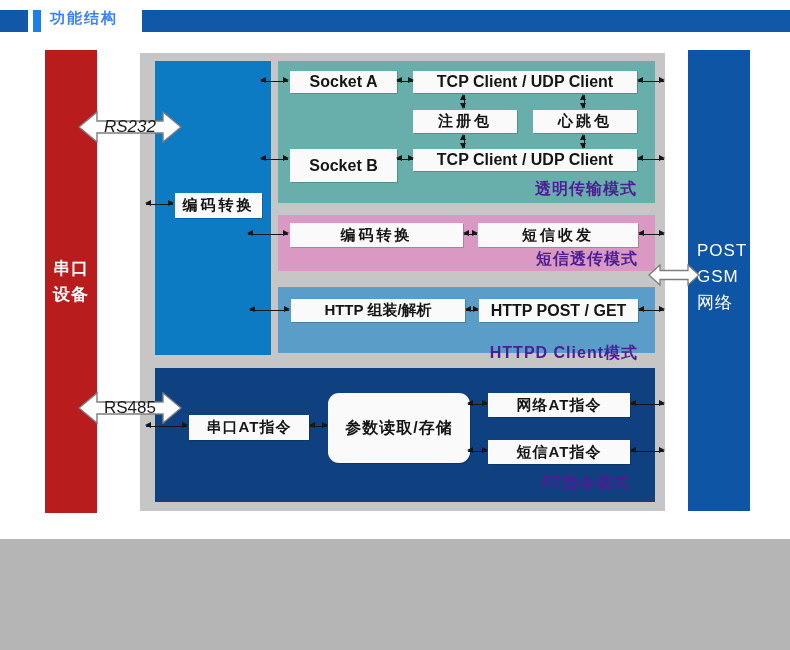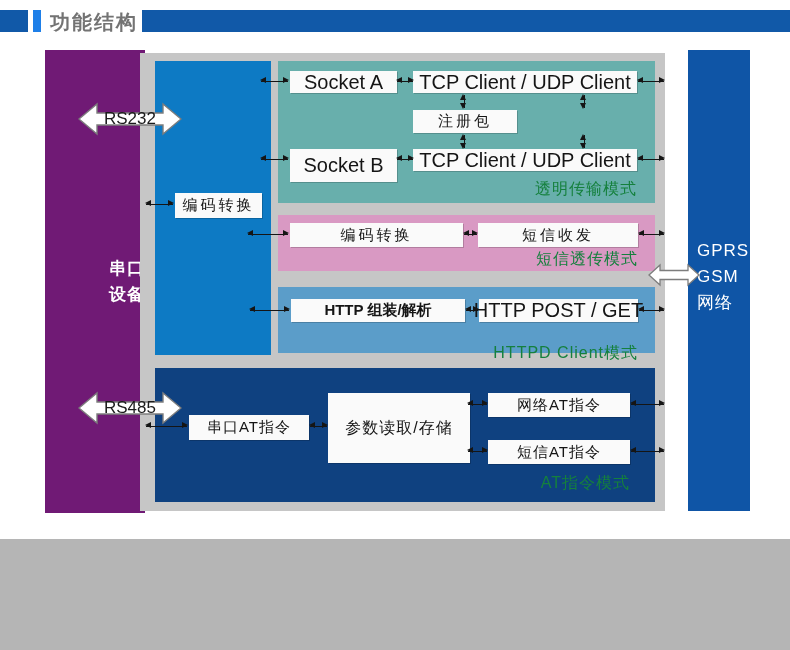--- a/index.html
+++ b/index.html
@@ -2,42 +2,42 @@
 <html><head>
 <meta charset="utf-8">
 <style>
   html,body{margin:0;padding:0;background:#fff;}
   #canvas{position:relative;width:790px;height:650px;background:#ffffff;overflow:hidden;
           font-family:"Liberation Sans","DejaVu Sans",sans-serif;}
   .abs{position:absolute;}
   
   .hdr-square{left:0;top:10px;width:28px;height:22px;background:#1159a8;}
   .hdr-accent{left:33px;top:10px;width:8px;height:22px;background:#1e7fe8;}
-  .hdr-title{left:50px;top:9px;font-size:20px;font-weight:bold;color:#737373;letter-spacing:2px;}
+  .hdr-title{left:50px;top:9px;font-size:15px;font-weight:bold;color:#3b82f6;letter-spacing:2px;}
   .hdr-bar{left:142px;top:10px;width:648px;height:22px;background:#1159a8;}
   
-  .left-bar{left:45px;top:50px;width:68px;height:463px;background:#701a75;padding-left:32px;}
+  .left-bar{left:45px;top:50px;width:52px;height:463px;background:#b91c1c;}
   .right-bar{left:688px;top:50px;width:62px;height:461px;background:#0f55a6;}
   .bar-text{position:absolute;width:100%;color:#fff;font-size:17px;font-weight:bold;
             line-height:26px;text-align:center;letter-spacing:1px;}
   .right-bar .bar-text{text-align:left;padding-left:9px;box-sizing:border-box;font-weight:normal;}
   
   .gray-box{left:140px;top:53px;width:525px;height:458px;background:#c6c6c6;}
   .panel{position:absolute;}
   .p-serial{left:155px;top:61px;width:116px;height:294px;background:#0d7ac4;}
   .p-trans{left:278px;top:61px;width:377px;height:142px;background:#68afac;}
   .p-sms{left:278px;top:215px;width:377px;height:56px;background:#d999c3;}
   .p-httpd{left:278px;top:287px;width:377px;height:66px;background:#5b9dc9;}
   .p-at{left:155px;top:368px;width:500px;height:134px;background:#0f4180;}
   
   .wbox{position:absolute;background:#fafafa;color:#151515;display:flex;align-items:center;
         justify-content:center;font-size:15px;box-shadow:1px 1px 0 rgba(0,0,0,0.18);white-space:nowrap;}
-  .cn{font-weight:normal;letter-spacing:3px;}
-  .lat{font-size:20px;letter-spacing:0;}
-  .mode{position:absolute;color:#15803d;font-weight:normal;font-size:16px;text-align:right;letter-spacing:1px;}
+  .cn{font-weight:bold;letter-spacing:3px;}
+  .lat{font-size:16px;letter-spacing:0;font-weight:bold;}
+  .mode{position:absolute;color:#4c1d95;font-weight:bold;font-size:16px;text-align:right;letter-spacing:1px;}
   
   .arrow-h{position:absolute;height:0;border-top:1.6px solid #151515;}
   .arrow-h::before{content:"";position:absolute;left:-1px;top:-4.6px;width:0;height:0;
       border-top:3.6px solid transparent;border-bottom:3.6px solid transparent;border-right:6px solid #151515;}
   .arrow-h::after{content:"";position:absolute;right:-1px;top:-4.6px;width:0;height:0;
       border-top:3.6px solid transparent;border-bottom:3.6px solid transparent;border-left:6px solid #151515;}
   .arrow-v{position:absolute;width:0;border-left:1.6px solid #151515;}
   .arrow-v::before{content:"";position:absolute;top:-1px;left:-4.6px;width:0;height:0;
       border-left:3.6px solid transparent;border-right:3.6px solid transparent;border-bottom:6px solid #151515;}
   .arrow-v::after{content:"";position:absolute;bottom:-1px;left:-4.6px;width:0;height:0;
@@ -61,52 +61,53 @@
 
   <div class="abs left-bar">
     <div class="bar-text" style="top:206px;">
       <div>串口</div>
       <div>设备</div>
     </div>
   </div>
 
   <div class="abs right-bar">
     <div class="bar-text" style="top:188px;">
-      <div>GPRS</div>
+      <div>POST</div>
       <div>GSM</div>
       <div>网络</div>
     </div>
   </div>
 
   <div class="abs gray-box"></div>
 
   <div class="panel p-serial"></div>
   <div class="wbox cn" style="left:175px;top:193px;width:87px;height:25px;">编码转换</div>
 
   <div class="panel p-trans"></div>
   <div class="wbox lat" style="left:290px;top:71px;width:107px;height:22px;">Socket A</div>
   <div class="wbox lat" style="left:413px;top:71px;width:224px;height:22px;">TCP Client / UDP Client</div>
   <div class="wbox cn" style="left:413px;top:110px;width:104px;height:23px;">注册包</div>
+  <div class="wbox cn" style="left:533px;top:110px;width:104px;height:23px;">心跳包</div>
   <div class="wbox lat" style="left:290px;top:149px;width:107px;height:33px;">Socket B</div>
   <div class="wbox lat" style="left:413px;top:149px;width:224px;height:22px;">TCP Client / UDP Client</div>
   <div class="mode" style="left:400px;top:179px;width:237px;">透明传输模式</div>
 
   <div class="panel p-sms"></div>
   <div class="wbox cn" style="left:290px;top:223px;width:173px;height:24px;">编码转换</div>
   <div class="wbox cn" style="left:478px;top:223px;width:160px;height:24px;">短信收发</div>
   <div class="mode" style="left:400px;top:249px;width:238px;">短信透传模式</div>
 
   <div class="panel p-httpd"></div>
   <div class="wbox" style="left:291px;top:299px;width:174px;height:23px;font-weight:bold;">HTTP 组装/解析</div>
   <div class="wbox lat" style="left:479px;top:299px;width:159px;height:23px;">HTTP POST / GET</div>
   <div class="mode" style="left:400px;top:330px;width:238px;margin-top:13px;">HTTPD Client模式</div>
 
   <div class="panel p-at"></div>
   <div class="wbox cn" style="left:189px;top:415px;width:120px;height:25px;letter-spacing:1px;">串口AT指令</div>
-  <div class="wbox cn" style="left:328px;top:393px;width:142px;height:70px;letter-spacing:1px;font-size:16px;">参数读取/存储</div>
+  <div class="wbox cn" style="left:328px;top:393px;width:142px;height:70px;letter-spacing:1px;font-size:16px;border-radius:11px;">参数读取/存储</div>
   <div class="wbox cn" style="left:488px;top:440px;width:142px;height:24px;letter-spacing:1px;">短信AT指令</div>
   <div class="wbox cn" style="left:488px;top:393px;width:142px;height:24px;letter-spacing:1px;">网络AT指令</div>
   <div class="mode" style="left:380px;top:473px;width:250px;">AT指令模式</div>
 
   <div class="arrow-h" style="left:146px;top:204px;width:27px;"></div>
   <div class="arrow-h" style="left:261px;top:81px;width:27px;"></div>
   <div class="arrow-h" style="left:261px;top:159px;width:27px;"></div>
   <div class="arrow-h" style="left:248px;top:234px;width:40px;"></div>
   <div class="arrow-h" style="left:250px;top:310px;width:39px;"></div>
   <div class="arrow-h" style="left:397px;top:81px;width:16px;"></div>
@@ -121,21 +122,21 @@
   <div class="arrow-h" style="left:639px;top:234px;width:25px;"></div>
   <div class="arrow-h" style="left:466px;top:310px;width:12px;"></div>
   <div class="arrow-h" style="left:639px;top:310px;width:25px;"></div>
   <div class="arrow-h" style="left:146px;top:426px;width:41px;"></div>
   <div class="arrow-h" style="left:310px;top:426px;width:17px;"></div>
   <div class="arrow-h" style="left:468px;top:404px;width:19px;"></div>
   <div class="arrow-h" style="left:468px;top:451px;width:19px;"></div>
   <div class="arrow-h" style="left:631px;top:404px;width:33px;"></div>
   <div class="arrow-h" style="left:631px;top:451px;width:33px;"></div>
 
-  <div class="bigarrow" style="left:78px;top:100px;width:104px;height:38px;">
+  <div class="bigarrow" style="left:78px;top:108px;width:104px;height:38px;font-style:italic;">
     <svg width="104" height="38" viewBox="0 0 104 38">
       <polygon points="1,19 19,4 19,13 85,13 85,4 103,19 85,34 85,25 19,25 19,34" fill="#ffffff" stroke="#7d7d7d" stroke-width="1.4"></polygon>
     </svg>
     <span>RS232</span>
   </div>
   <div class="bigarrow" style="left:78px;top:389px;width:104px;height:38px;">
     <svg width="104" height="38" viewBox="0 0 104 38">
       <polygon points="1,19 19,4 19,13 85,13 85,4 103,19 85,34 85,25 19,25 19,34" fill="#ffffff" stroke="#7d7d7d" stroke-width="1.4"></polygon>
     </svg>
     <span>RS485</span>

